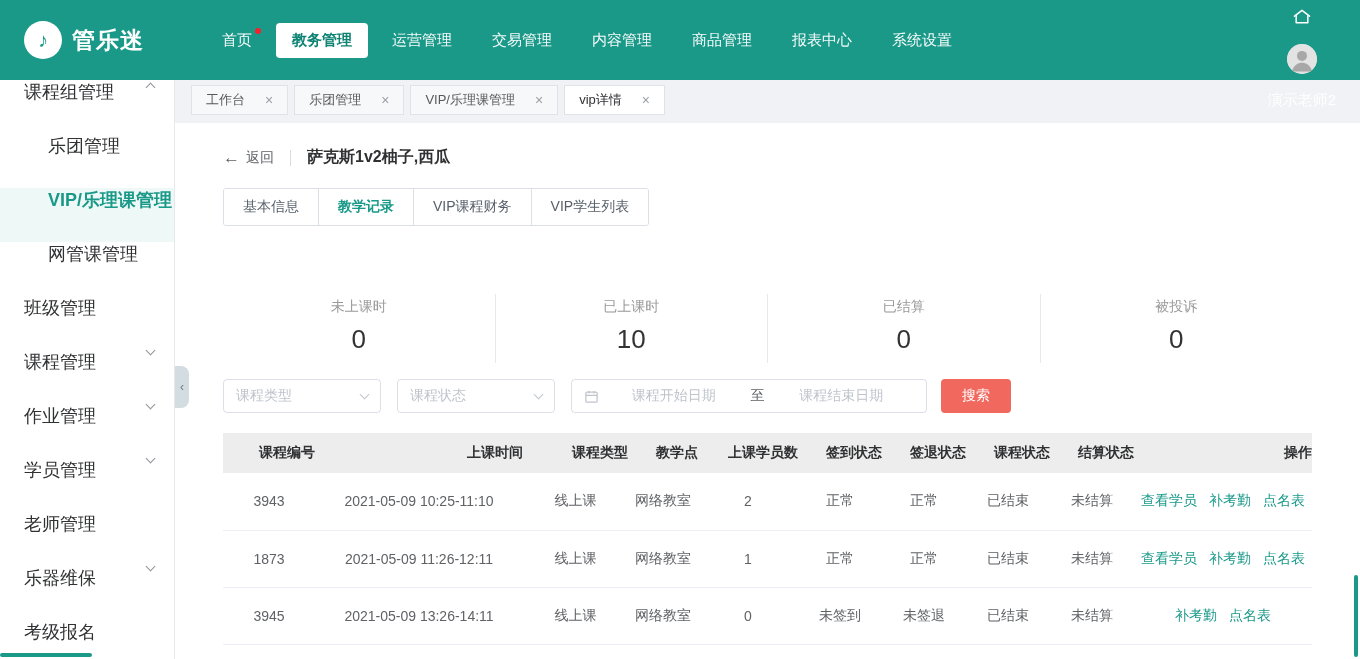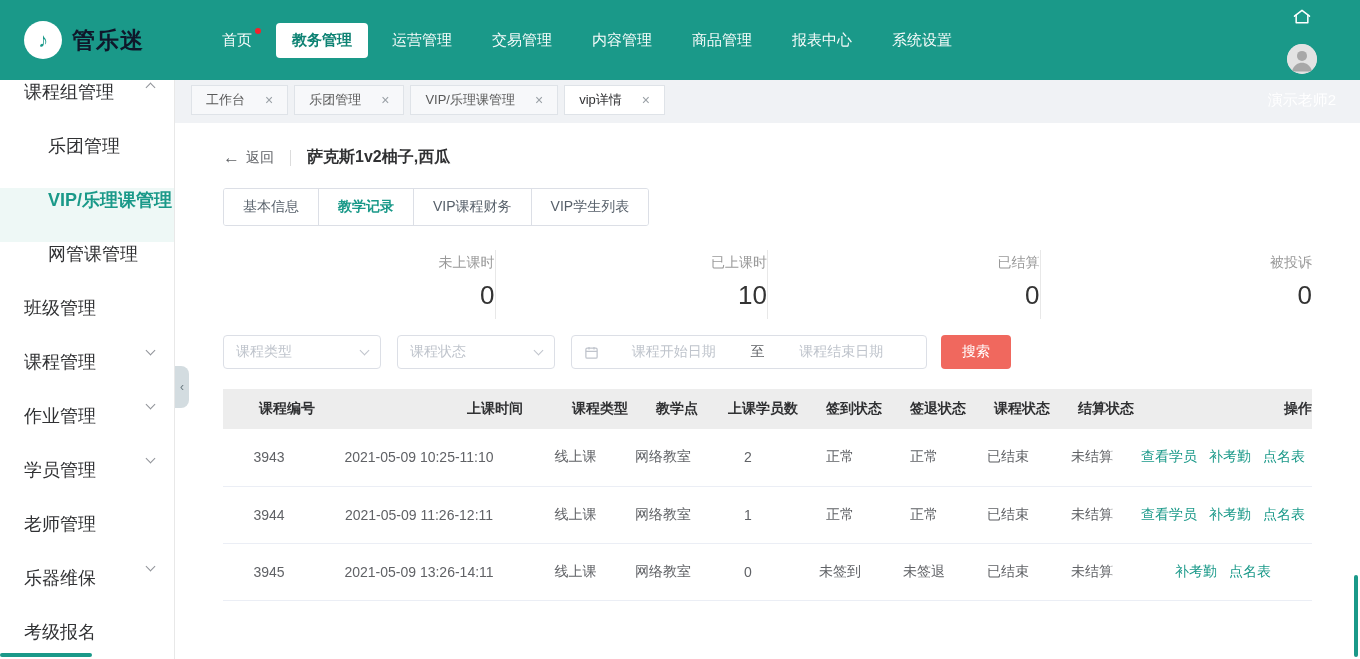--- a/index.html
+++ b/index.html
@@ -4,21 +4,21 @@
 <style>
   * { margin:0; padding:0; box-sizing:border-box; }
   html,body { width:1360px; height:659px; overflow:hidden; }
   body { font-family:"Liberation Sans","DejaVu Sans",sans-serif; font-size:14px; color:#333; }
   .app { position:relative; width:1360px; height:659px; background:#f0f2f5; overflow:hidden; }
 
   
   .topbar { position:absolute; top:0; left:0; right:0; height:80px; background:#1a9989; display:flex; align-items:center; padding:0 24px; z-index:10; }
   .brand { display:flex; align-items:center; cursor:pointer; }
   .logo-circle { width:38px; height:38px; border-radius:50%; background:#fff; display:flex; align-items:center; justify-content:center; color:#1a9989; font-size:20px; font-weight:bold; }
-  .brand-name { color:#0f172a; font-size:23px; font-weight:700; margin-left:10px; letter-spacing:1px; }
+  .brand-name { color:#ffffff; font-size:23px; font-weight:700; margin-left:10px; letter-spacing:1px; }
   .topnav { display:flex; align-items:center; margin-left:62px; gap:8px; }
   .nav-item { position:relative; padding:8px 16px; color:rgba(255,255,255,.96); font-size:15px; cursor:pointer; border-radius:4px; white-space:nowrap; }
   .nav-item.active { background:#fff; color:#0f8374; font-weight:700; }
   .dot { position:absolute; top:5px; right:7px; width:6px; height:6px; border-radius:50%; background:#f5222d; }
   .topbar-right { margin-left:auto; display:flex; align-items:center; gap:17px;flex-direction:column; }
   .icon-btn { display:flex; align-items:center; justify-content:center; cursor:pointer; }
   .avatar { width:30px; height:30px; border-radius:50%; overflow:hidden; background:#e3e3e3; cursor:pointer; }
   .user-name { color:#fff; font-size:15px; cursor:pointer; }
 
   
@@ -45,21 +45,21 @@
   .back-arrow { font-size:17px; color:#606266; }
   .vdiv { width:1px; height:16px; background:#dcdcdc; margin:0 16px; }
   .page-title { font-size:16px; font-weight:700; color:#303133; }
 
   .detail-tabs { margin-top:20px; display:inline-flex; border:1px solid #dcdfe6; border-radius:3px; overflow:hidden; }
   .dtab { padding:9px 19px; font-size:14px; color:#57606a; background:#fff; border-right:1px solid #dcdfe6; cursor:pointer; white-space:nowrap; }
   .dtab:last-child { border-right:none; }
   .dtab.active { color:#1a9989; font-weight:600; }
 
   .stats { margin-top:24px; display:flex; }
-  .stat { flex:1; text-align:right; padding:4px 0 8px; }
+  .stat { flex:1; text-align:center; padding:4px 0 8px;margin-top:44px; }
   .stat + .stat { border-left:1px solid #e8e8e8; }
   .stat-label { font-size:14px; color:#999; }
   .stat-value { font-size:26px; color:#333; margin-top:8px; }
 
   .filters { margin-top:16px; display:flex; align-items:center; gap:16px; }
   .select { width:158px; height:34px; background:#fff; border:1px solid #dcdfe6; border-radius:4px; display:flex; align-items:center; justify-content:space-between; padding:0 12px; cursor:pointer; }
   .placeholder { color:#bfc4cc; font-size:14px; }
   .select .chev { border-color:#c0c4cc; }
   .datebox { width:356px; height:34px; background:#fff; border:1px solid #dcdfe6; border-radius:4px; display:flex; align-items:center; padding:0 12px; cursor:pointer; }
   .datebox .seg { flex:1; text-align:center; font-size:14px; color:#bfc4cc; }
@@ -279,21 +279,21 @@
             <td>2</td>
             <td>正常</td>
             <td>正常</td>
             <td>已结束</td>
             <td>未结算</td>
             <td>
               <a class="link">查看学员</a><a class="link">补考勤</a><a class="link">点名表</a>
             </td>
           </tr>
           <tr>
-            <td>3944</td>
+            <td>1873</td>
             <td>2021-05-09 11:26-12:11</td>
             <td>线上课</td>
             <td>网络教室</td>
             <td>1</td>
             <td>正常</td>
             <td>正常</td>
             <td>已结束</td>
             <td>未结算</td>
             <td>
               <a class="link">查看学员</a><a class="link">补考勤</a><a class="link">点名表</a>

